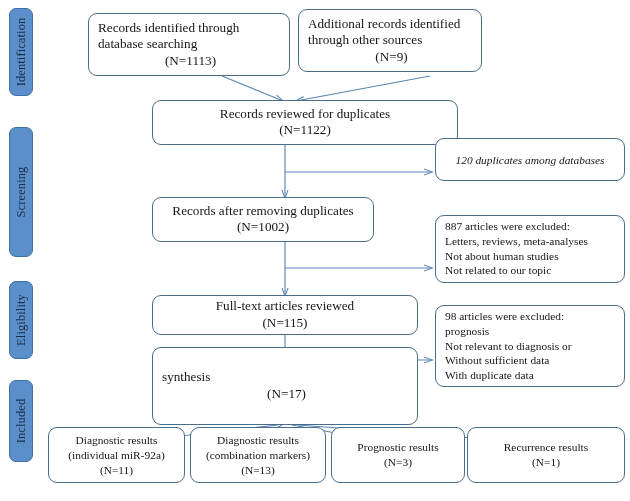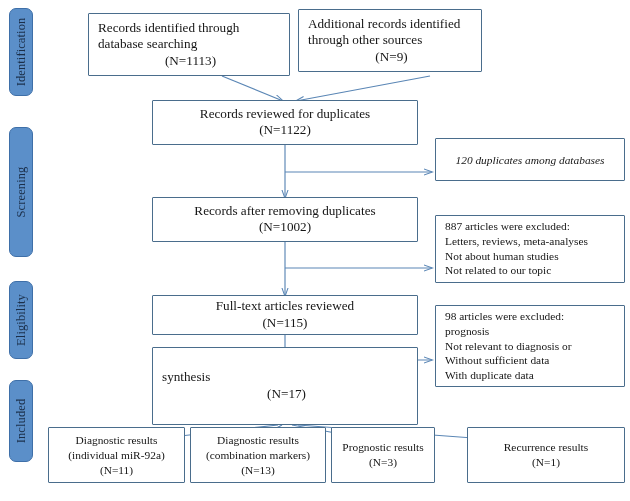--- a/index.html
+++ b/index.html
@@ -37,21 +37,21 @@
     font-size: 12.5px;
     font-family: "Liberation Serif", "DejaVu Serif", serif;
     letter-spacing: 0.1px;
   }
 
   
   .box {
     position: absolute;
     box-sizing: border-box;
     border: 1.3px solid #4A6D8C;
-    border-radius: 1px;
+    border-radius: 9px;
     background: #ffffff;
     color: #151515;
     font-size: 13.2px;
     line-height: 1.28;
   }
   .box .line {
     display: block;
     white-space: nowrap;
   }
   .box.center  { text-align: center; }
@@ -136,34 +136,34 @@
   </div>
 
   <div class="box leftal" style="left:298px; top:9px; width:184px; height:63px;">
     <div class="pad">
       <span class="line">Additional records identified</span>
       <span class="line">through other sources</span>
       <span class="line ctr-line">(N=9)</span>
     </div>
   </div>
 
-  <div class="box center" style="left:152px; top:100px; width:266px; height:45px;">
+  <div class="box center" style="left:152px; top:100px; width:306px; height:45px;">
     <div class="pad">
       <span class="line">Records reviewed for duplicates</span>
       <span class="line">(N=1122)</span>
     </div>
   </div>
 
   <div class="box center small" style="left:435px; top:138px; width:190px; height:43px;font-style:italic;">
     <div class="pad">
       <span class="line">120 duplicates among databases</span>
     </div>
   </div>
 
-  <div class="box center" style="left:152px; top:197px; width:266px; height:45px;">
+  <div class="box center" style="left:152px; top:197px; width:222px; height:45px;">
     <div class="pad">
       <span class="line">Records after removing duplicates</span>
       <span class="line">(N=1002)</span>
     </div>
   </div>
 
   <div class="box leftal small" style="left:435px; top:215px; width:190px; height:68px;">
     <div class="pad">
       <span class="line">887 articles were excluded:</span>
       <span class="line">Letters, reviews, meta-analyses</span>
@@ -205,21 +205,21 @@
   </div>
 
   <div class="box center small" style="left:190px; top:427px; width:136px; height:56px;">
     <div class="pad">
       <span class="line">Diagnostic results</span>
       <span class="line">(combination markers)</span>
       <span class="line">(N=13)</span>
     </div>
   </div>
 
-  <div class="box center small" style="left:331px; top:427px; width:104px; height:56px;">
+  <div class="box center small" style="left:331px; top:427px; width:134px; height:56px;">
     <div class="pad">
       <span class="line">Prognostic results</span>
       <span class="line">(N=3)</span>
     </div>
   </div>
 
   <div class="box center small" style="left:467px; top:427px; width:158px; height:56px;">
     <div class="pad">
       <span class="line">Recurrence results</span>
       <span class="line">(N=1)</span>

